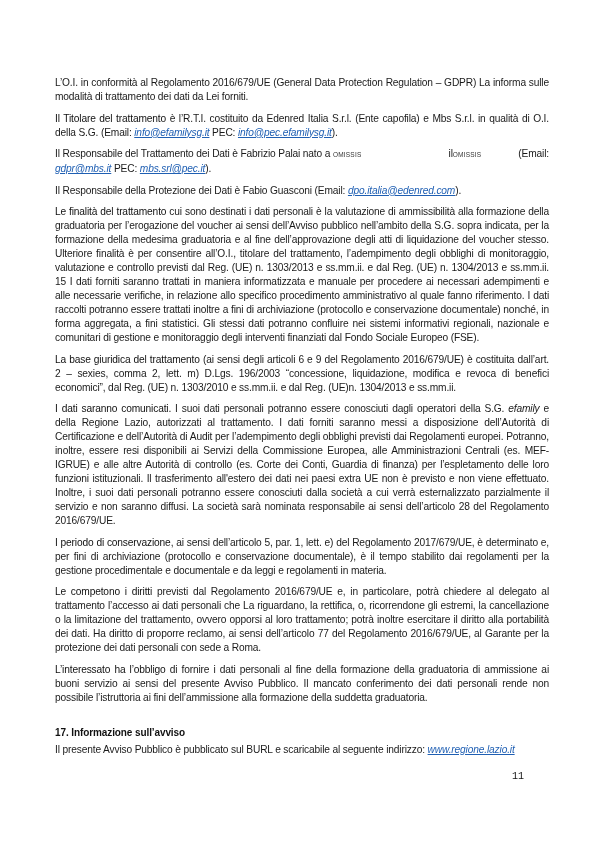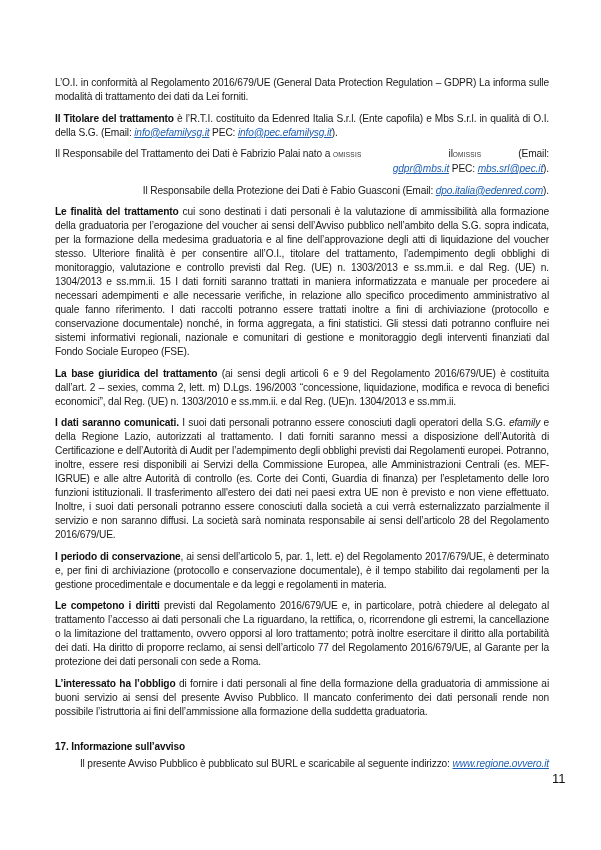--- a/index.html
+++ b/index.html
@@ -1,28 +1,28 @@
 <!DOCTYPE html>
 <html><head>
   <meta charset="utf-8">
   <style>
     html, body { margin: 0; padding: 0; background: #ffffff; }
     body { width: 601px; height: 850px; position: relative; overflow: hidden;
            font-family: "Liberation Sans", sans-serif; color: #1a1a1a; }
     .page { position: absolute; left: 55px; top: 76px; width: 494px; }
     p { margin: 0 0 7.5px 0; font-size: 10.2px; line-height: 14px; text-align: justify; letter-spacing: -0.15px; }
-    p.left { text-align: right; }
-    b { font-weight: bold; color: #111; }
+    p.left { text-align: left; }
+    b { font-weight: normal; color: #111; }
     a { color: #1f5fb3; text-decoration: underline; font-style: italic; }
     .omissis { font-size: 6.5px; letter-spacing: 0.2px; color: #333; }
     .resp-line { display: flex; justify-content: space-between; }
     .resp-block { margin-bottom: 7.5px; }
     .resp-block p { margin: 0; }
     h2 { font-size: 10px; font-weight: bold; margin: 22px 0 5px 0; color: #111; letter-spacing: -0.1px; }
-    .pagenum { position: absolute; left: 552px; top: 771px; font-size: 13px; color: #111; }
+    .pagenum { position: absolute; left: 512px; top: 771px; font-size: 10px; color: #111; font-family: Liberation Mono, monospace; }
   </style>
 </head>
 <body>
 
 <div class="page">
 
   <p>
     <span>L’O.I. in conformità al Regolamento 2016/679/UE (General Data Protection Regulation – GDPR) La informa sulle modalità di trattamento dei dati da Lei forniti.</span>
   </p>
 
@@ -65,17 +65,17 @@
     <b>Le competono i diritti</b><span> previsti dal Regolamento 2016/679/UE e, in particolare, potrà chiedere al delegato al trattamento l’accesso ai dati personali che La riguardano, la rettifica, o, ricorrendone gli estremi, la cancellazione o la limitazione del trattamento, ovvero opporsi al loro trattamento; potrà inoltre esercitare il diritto alla portabilità dei dati. Ha diritto di proporre reclamo, ai sensi dell’articolo 77 del Regolamento 2016/679/UE, al Garante per la protezione dei dati personali con sede a Roma.</span>
   </p>
 
   <p>
     <b>L’interessato ha l’obbligo</b><span> di fornire i dati personali al fine della formazione della graduatoria di ammissione ai buoni servizio ai sensi del presente Avviso Pubblico. Il mancato conferimento dei dati personali rende non possibile l’istruttoria ai fini dell’ammissione alla formazione della suddetta graduatoria.</span>
   </p>
 
   <h2>17. Informazione sull’avviso</h2>
 
   <p class="left">
-    <span>Il presente Avviso Pubblico è pubblicato sul BURL e scaricabile al seguente indirizzo: </span><a>www.regione.ovvero.it</a>
+    <span>Il presente Avviso Pubblico è pubblicato sul BURL e scaricabile al seguente indirizzo: </span><a>www.regione.lazio.it</a>
   </p>
 </div>
 
 <div class="pagenum">11</div>
 
 </body></html>

